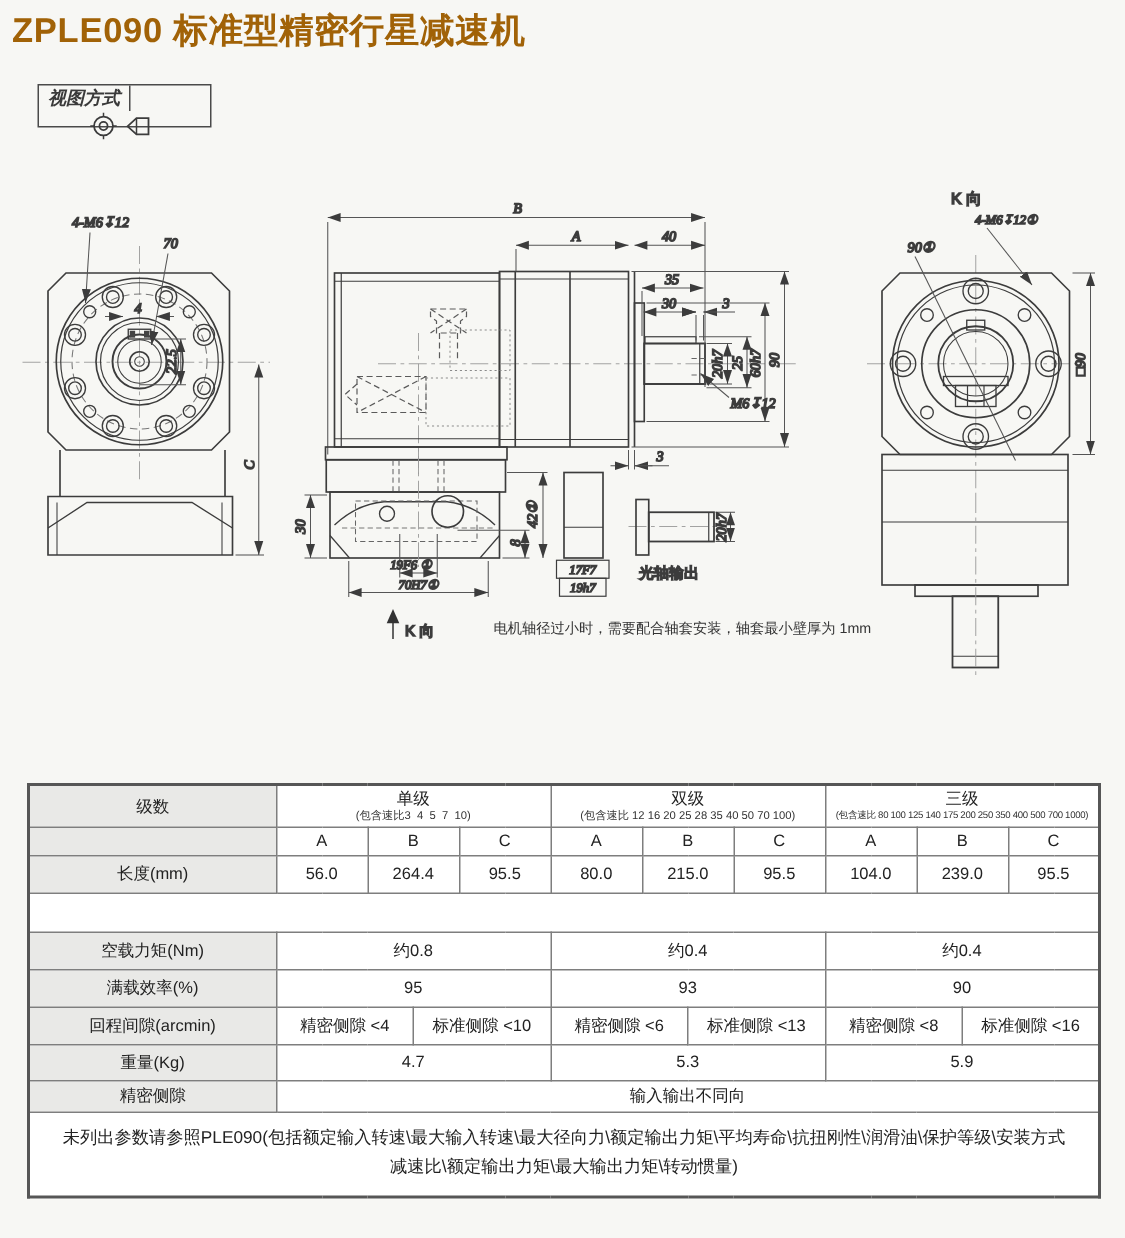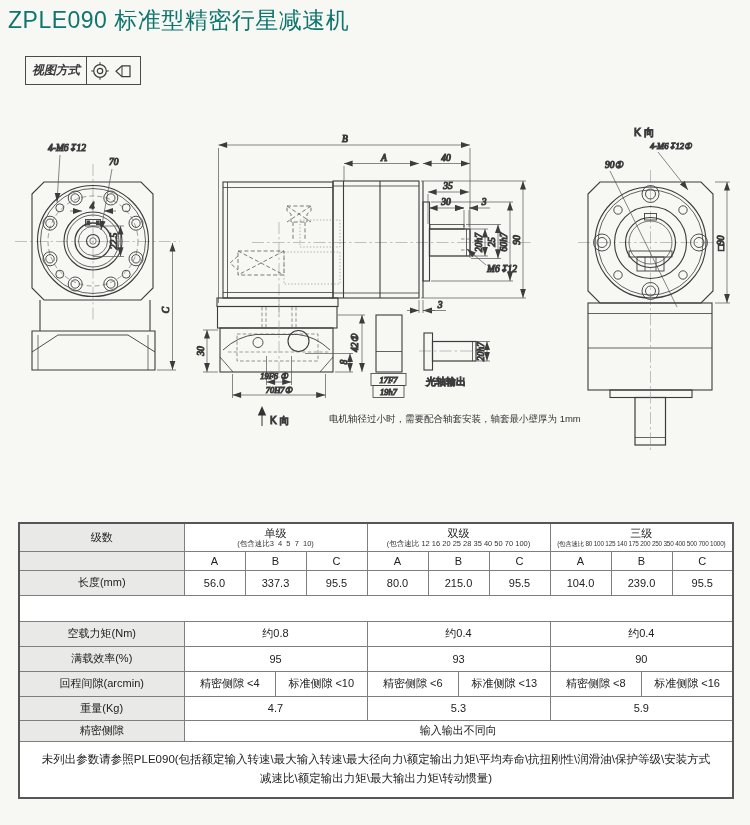--- a/index.html
+++ b/index.html
@@ -1,20 +1,20 @@
 <!DOCTYPE html>
 <html><head>
 <meta charset="utf-8">
 <style>
   html,body{margin:0;padding:0;}
   body{width:750px;height:825px;position:relative;background:#f7f7f4;
        font-family:"Liberation Sans",sans-serif;color:#2f2f2f;overflow:hidden;}
-  .title{position:absolute;left:8px;top:5px;font-size:23px;font-weight:normal;color:#0f766e;letter-spacing:.5px;}
+  .title{position:absolute;left:8px;top:5px;font-size:23px;font-weight:bold;color:#a16207;letter-spacing:.5px;}
   .viewbox{position:absolute;left:25px;top:56px;width:114px;height:27px;border:1.6px solid #4a4a4a;
-           display:flex;align-items:stretch;background:transparent;}
+           display:flex;align-items:stretch;background:transparent;flex-direction:column;}
   .viewbox .vlab{width:60px;border-right:1.4px solid #4a4a4a;display:flex;align-items:center;justify-content:center;
            font-size:12px;font-style:italic;font-weight:bold;color:#3a3a3a;}
   .viewbox .vsym{flex:1;display:flex;align-items:center;justify-content:center;}
   svg text{fill:#333;}
   .dim{font-family:"Liberation Serif",serif;font-style:italic;font-size:9.5px;}
   .dimsm{font-family:"Liberation Serif",serif;font-style:italic;font-size:8.5px;}
   .cjk{font-family:"Liberation Sans",sans-serif;font-size:10px;font-style:normal;}
   .cjksm{font-family:"Liberation Sans",sans-serif;font-size:9.5px;}
   table.spec{position:absolute;left:18px;top:522px;width:714px;border-collapse:collapse;table-layout:fixed;
         background:#fff;font-size:11px;color:#222;border:2px solid #565656;}
@@ -354,21 +354,21 @@
     <td colspan="2">A</td>
     <td colspan="2">B</td>
     <td colspan="2">C</td>
     <td colspan="2">A</td>
     <td colspan="2">B</td>
     <td colspan="2">C</td>
   </tr>
   <tr style="height:25px">
     <td class="lbl">长度(mm)</td>
     <td colspan="2">56.0</td>
-    <td colspan="2">337.3</td>
+    <td colspan="2">264.4</td>
     <td colspan="2">95.5</td>
     <td colspan="2">80.0</td>
     <td colspan="2">215.0</td>
     <td colspan="2">95.5</td>
     <td colspan="2">104.0</td>
     <td colspan="2">239.0</td>
     <td colspan="2">95.5</td>
   </tr>
   <tr style="height:26px">
     <td colspan="19" class="sep"></td>

